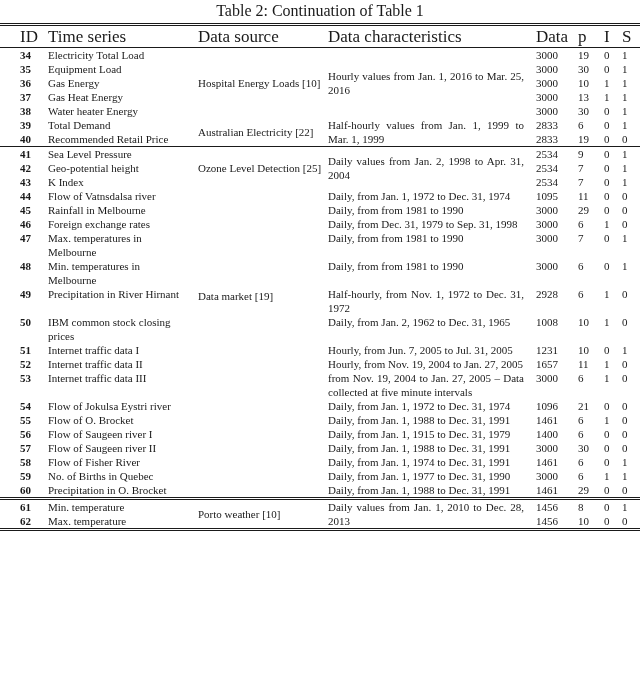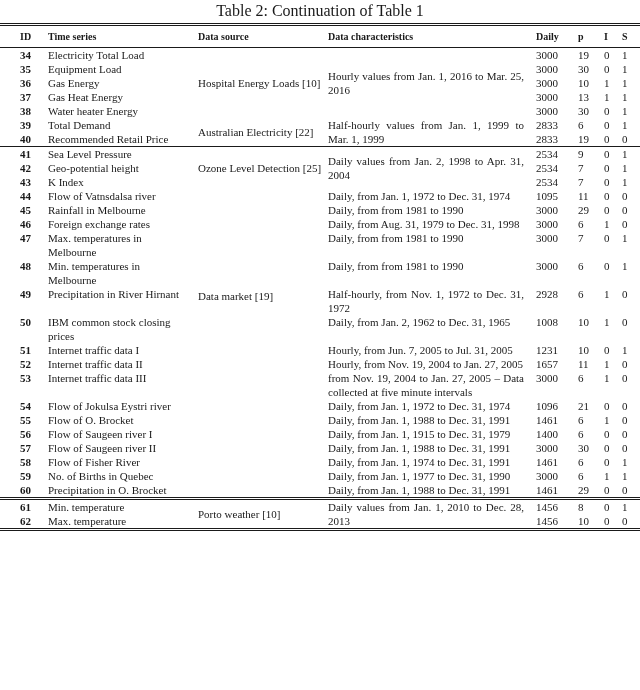--- a/index.html
+++ b/index.html
@@ -20,24 +20,24 @@
   table.ds {
     border-collapse: collapse;
     table-layout: fixed;
     width: 640px;
     font-size: 11px;
     line-height: 14px;
     border-bottom: 3px double #1a1a1a;
   }
   thead { border-top: 3px double #1a1a1a; border-bottom: 1px solid #1a1a1a; }
   thead th {
-    font-weight: bold;
+    font-weight: normal;
     text-align: left;
     padding: 4px 0 3px 0;
-    font-size: 10px;
+    font-size: 17px;
     margin-left: 39px;
   }
   th.c-id { padding-left: 20px; }
   td { padding: 0; vertical-align: top; text-align: left; }
   td.c-id { padding-left: 20px; font-weight: bold; }
   td.c-series { padding-right: 10px; }
   td.c-source { vertical-align: middle; padding-right: 6px; }
   td.c-source.nowrap { white-space: nowrap; overflow: visible; }
   td.c-chars { text-align: justify; padding-right: 12px; }
   td.c-chars.shared { vertical-align: middle; }
@@ -60,21 +60,21 @@
         <col style="width:26px">
       <col style="width:18px">
         <col style="width:18px">
     </colgroup>
     <thead>
       <tr>
         <th class="c-id">ID</th>
         <th>Time series</th>
         <th>Data source</th>
         <th>Data characteristics</th>
-        <th>Daily</th>
+        <th>Data</th>
         <th>p</th>
         <th>I</th>
         <th>S</th>
       </tr>
     </thead>
   <tbody class="rule-none">
         <tr>
           <td class="c-id">34</td>
           <td class="c-series">Electricity Total Load</td>
           <td class="c-source" rowspan="5">Hospital Energy Loads [10]</td>
@@ -181,21 +181,21 @@
           <td class="c-series">Rainfall in Melbourne</td>
           <td class="c-chars">Daily, from from 1981 to 1990</td>
           <td class="c-size">3000</td>
           <td class="c-p">29</td>
           <td class="c-i">0</td>
           <td class="c-s">0</td>
         </tr>
         <tr>
           <td class="c-id">46</td>
           <td class="c-series">Foreign exchange rates</td>
-          <td class="c-chars">Daily, from Aug. 31, 1979 to Dec. 31, 1998</td>
+          <td class="c-chars">Daily, from Dec. 31, 1979 to Sep. 31, 1998</td>
           <td class="c-size">3000</td>
           <td class="c-p">6</td>
           <td class="c-i">1</td>
           <td class="c-s">0</td>
         </tr>
         <tr>
           <td class="c-id">47</td>
           <td class="c-series">Max. temperatures in Melbourne</td>
           <td class="c-chars">Daily, from from 1981 to 1990</td>
           <td class="c-size">3000</td>

